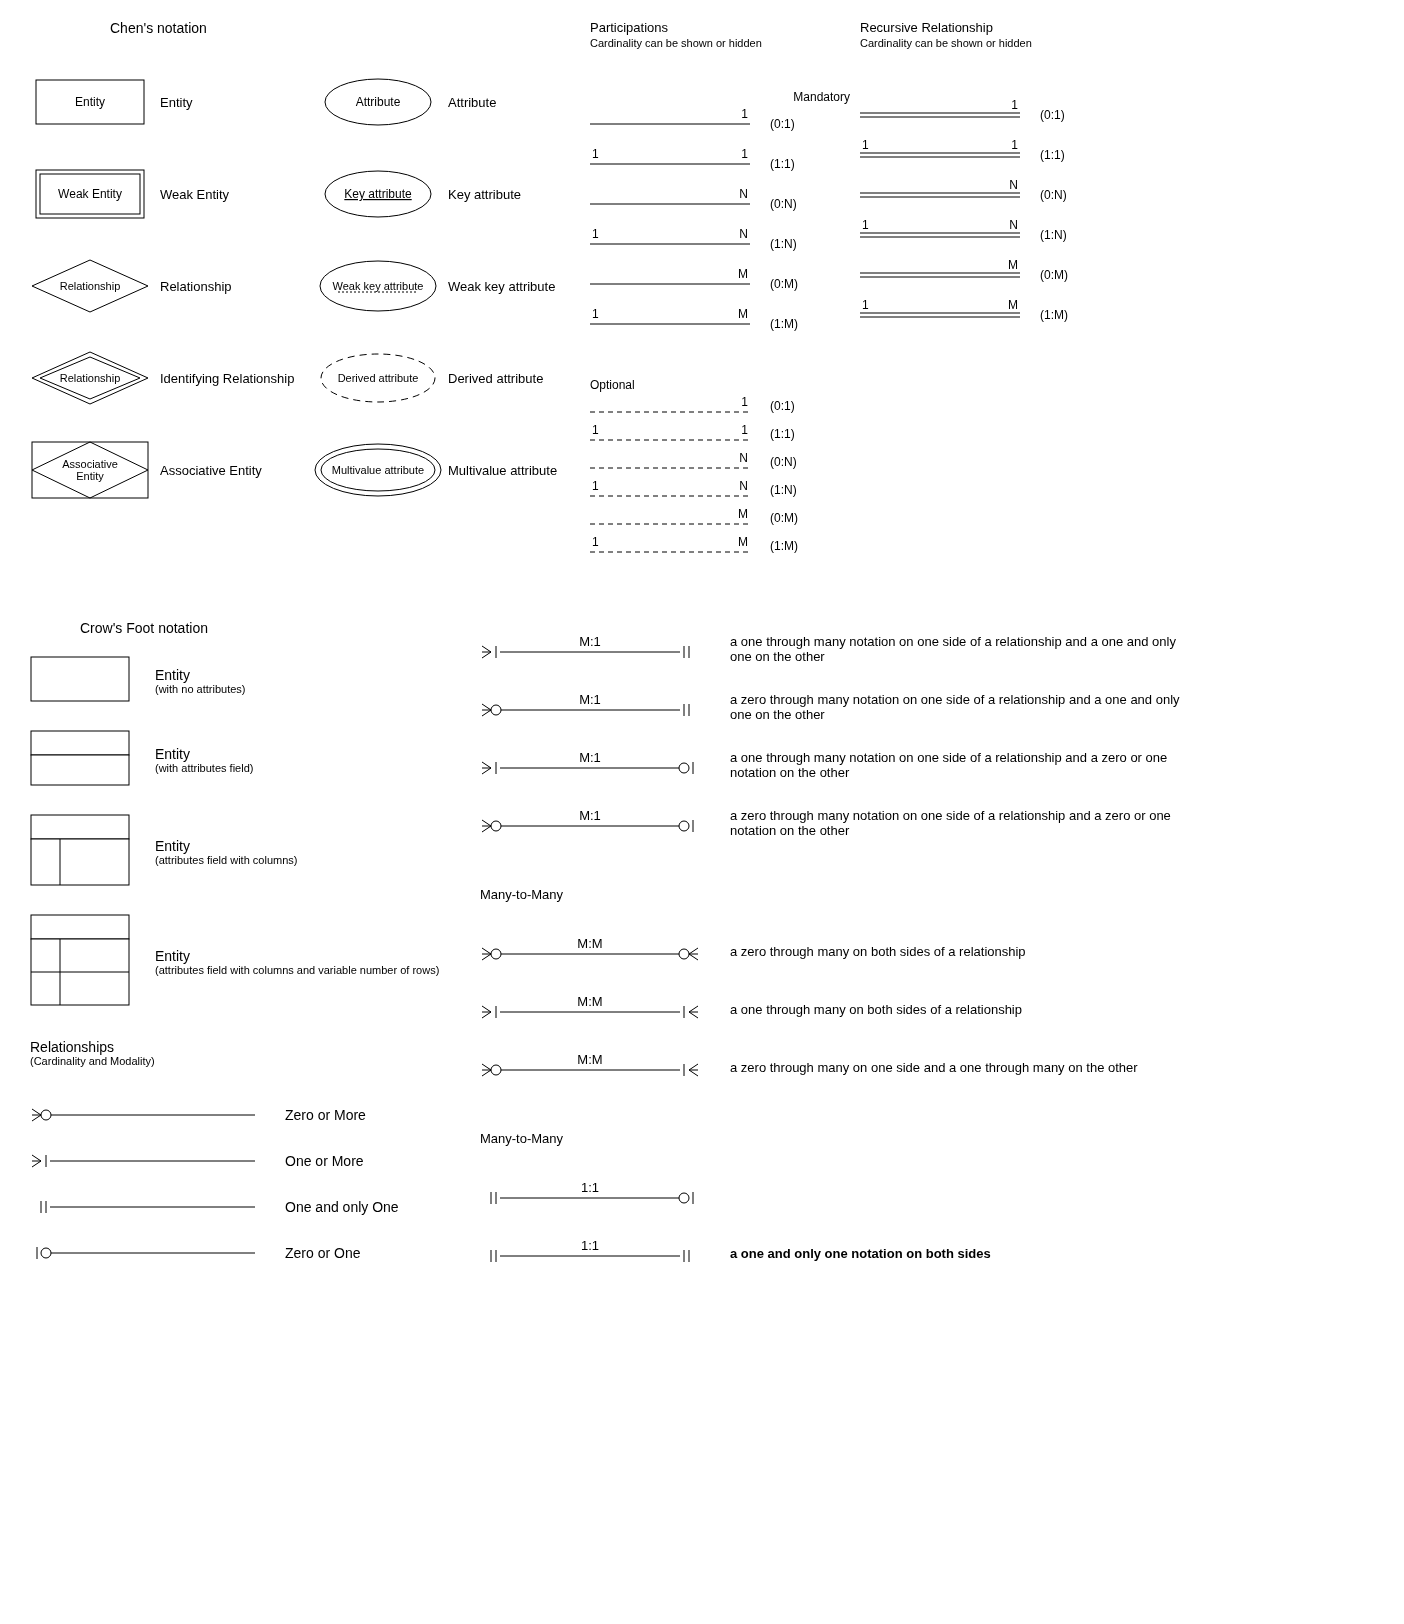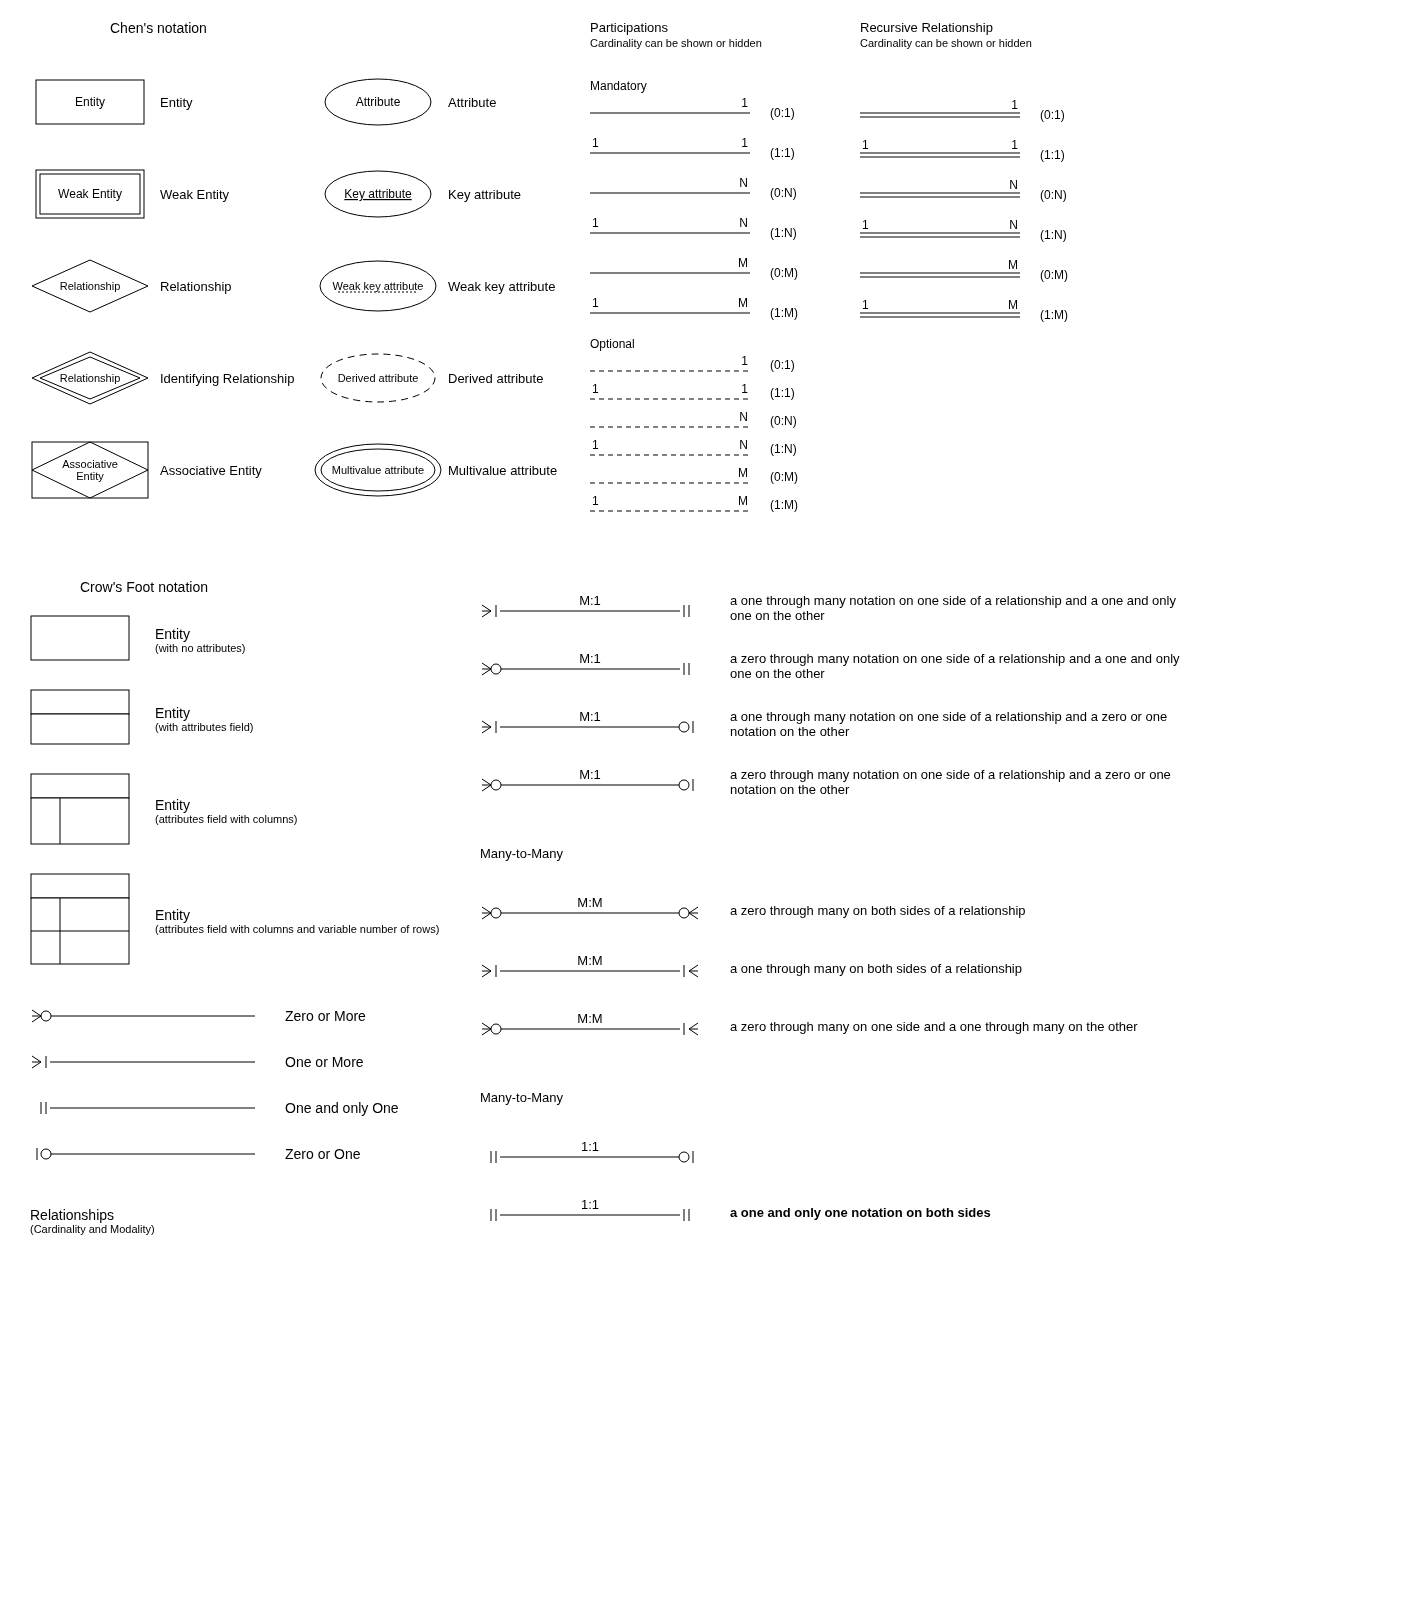--- a/index.html
+++ b/index.html
@@ -192,21 +192,21 @@
         </div>
 
       </div>
     </div>
   </div>
 
   <div style="width:260px;">
     <div class="sub-title">Participations</div>
     <div class="sub-caption">Cardinality can be shown or hidden</div>
 
-    <div style="margin-top:30px; font-size:12px;">Mandatory</div>
+    <div style="margin-top:41px; font-size:12px;text-align:right;">Mandatory</div>
     <div id="mand-rows">
         <div class="row" style="height:40px;">
     <svg width="170" height="40">
       <line x1="0" y1="20" x2="160" y2="20" stroke="#000"></line>
       <text x="2" y="14" font-size="12"></text>
       <text x="158" y="14" font-size="12" text-anchor="end">1</text>
     </svg>
     <div style="width:60px; padding-left:10px; font-size:12px;">(0:1)</div>
   </div>
         <div class="row" style="height:40px;">
@@ -244,21 +244,21 @@
         <div class="row" style="height:40px;">
     <svg width="170" height="40">
       <line x1="0" y1="20" x2="160" y2="20" stroke="#000"></line>
       <text x="2" y="14" font-size="12">1</text>
       <text x="158" y="14" font-size="12" text-anchor="end">M</text>
     </svg>
     <div style="width:60px; padding-left:10px; font-size:12px;">(1:M)</div>
   </div>
       </div>
 
-    <div style="margin-top:4px; font-size:12px;">Optional</div>
+    <div style="margin-top:34px; font-size:12px;">Optional</div>
     <div id="opt-rows">
         <div class="row" style="height:28px;">
     <svg width="170" height="28">
       <line x1="0" y1="20" x2="160" y2="20" stroke="#000" stroke-dasharray="5 4"></line>
       <text x="2" y="14" font-size="12"></text>
       <text x="158" y="14" font-size="12" text-anchor="end">1</text>
     </svg>
     <div style="width:60px; padding-left:10px; font-size:12px;">(0:1)</div>
   </div>
         <div class="row" style="height:28px;">
@@ -411,20 +411,25 @@
               <line x1="30" y1="25" x2="30" y2="91" stroke="#000"></line>
               <line x1="1" y1="58" x2="99" y2="58" stroke="#000"></line>
             </svg></div>
     <div class="wide-label-col">
       <div>Entity</div>
             <div class="sub">(attributes field with columns and variable number of rows)</div>
     </div>
   </div>
       </div>
 
+    <div style="margin-top:30px;">
+      <div style="font-size:14px;">Relationships</div>
+      <div style="font-size:11px;">(Cardinality and Modality)</div>
+    </div>
+
     <div id="crow-legend" style="margin-top:25px;">
   <div class="row" style="height:46px;">
     <svg width="230" height="24">
       <line x1="20" y1="12" x2="225" y2="12" stroke="#000"></line>
       <use href="#cf-zero-many-L" x="2" y="12"></use>
     </svg>
     <div style="font-size:14px; padding-left:25px; width:140px;">Zero or More</div>
   </div>
   <div class="row" style="height:46px;">
     <svg width="230" height="24">
@@ -441,25 +446,20 @@
     <div style="font-size:14px; padding-left:25px; width:140px;">One and only One</div>
   </div>
   <div class="row" style="height:46px;">
     <svg width="230" height="24">
       <line x1="20" y1="12" x2="225" y2="12" stroke="#000"></line>
       <use href="#cf-zero-one-L" x="2" y="12"></use>
     </svg>
     <div style="font-size:14px; padding-left:25px; width:140px;">Zero or One</div>
   </div>
       </div>
-
-    <div style="margin-top:30px;">
-      <div style="font-size:14px;">Relationships</div>
-      <div style="font-size:11px;">(Cardinality and Modality)</div>
-    </div>
   </div>
 
   <div style="width:740px; padding-left:20px;">
 
     <div id="m1-rows">
         <div class="row" style="height:58px; align-items:center;">
     <svg width="220" height="30">
       <line x1="20" y1="18" x2="200" y2="18" stroke="#000"></line>
       <use href="#cf-one-many-L" x="2" y="18"></use>
       <use href="#cf-one-one-R" x="218" y="18"></use>

